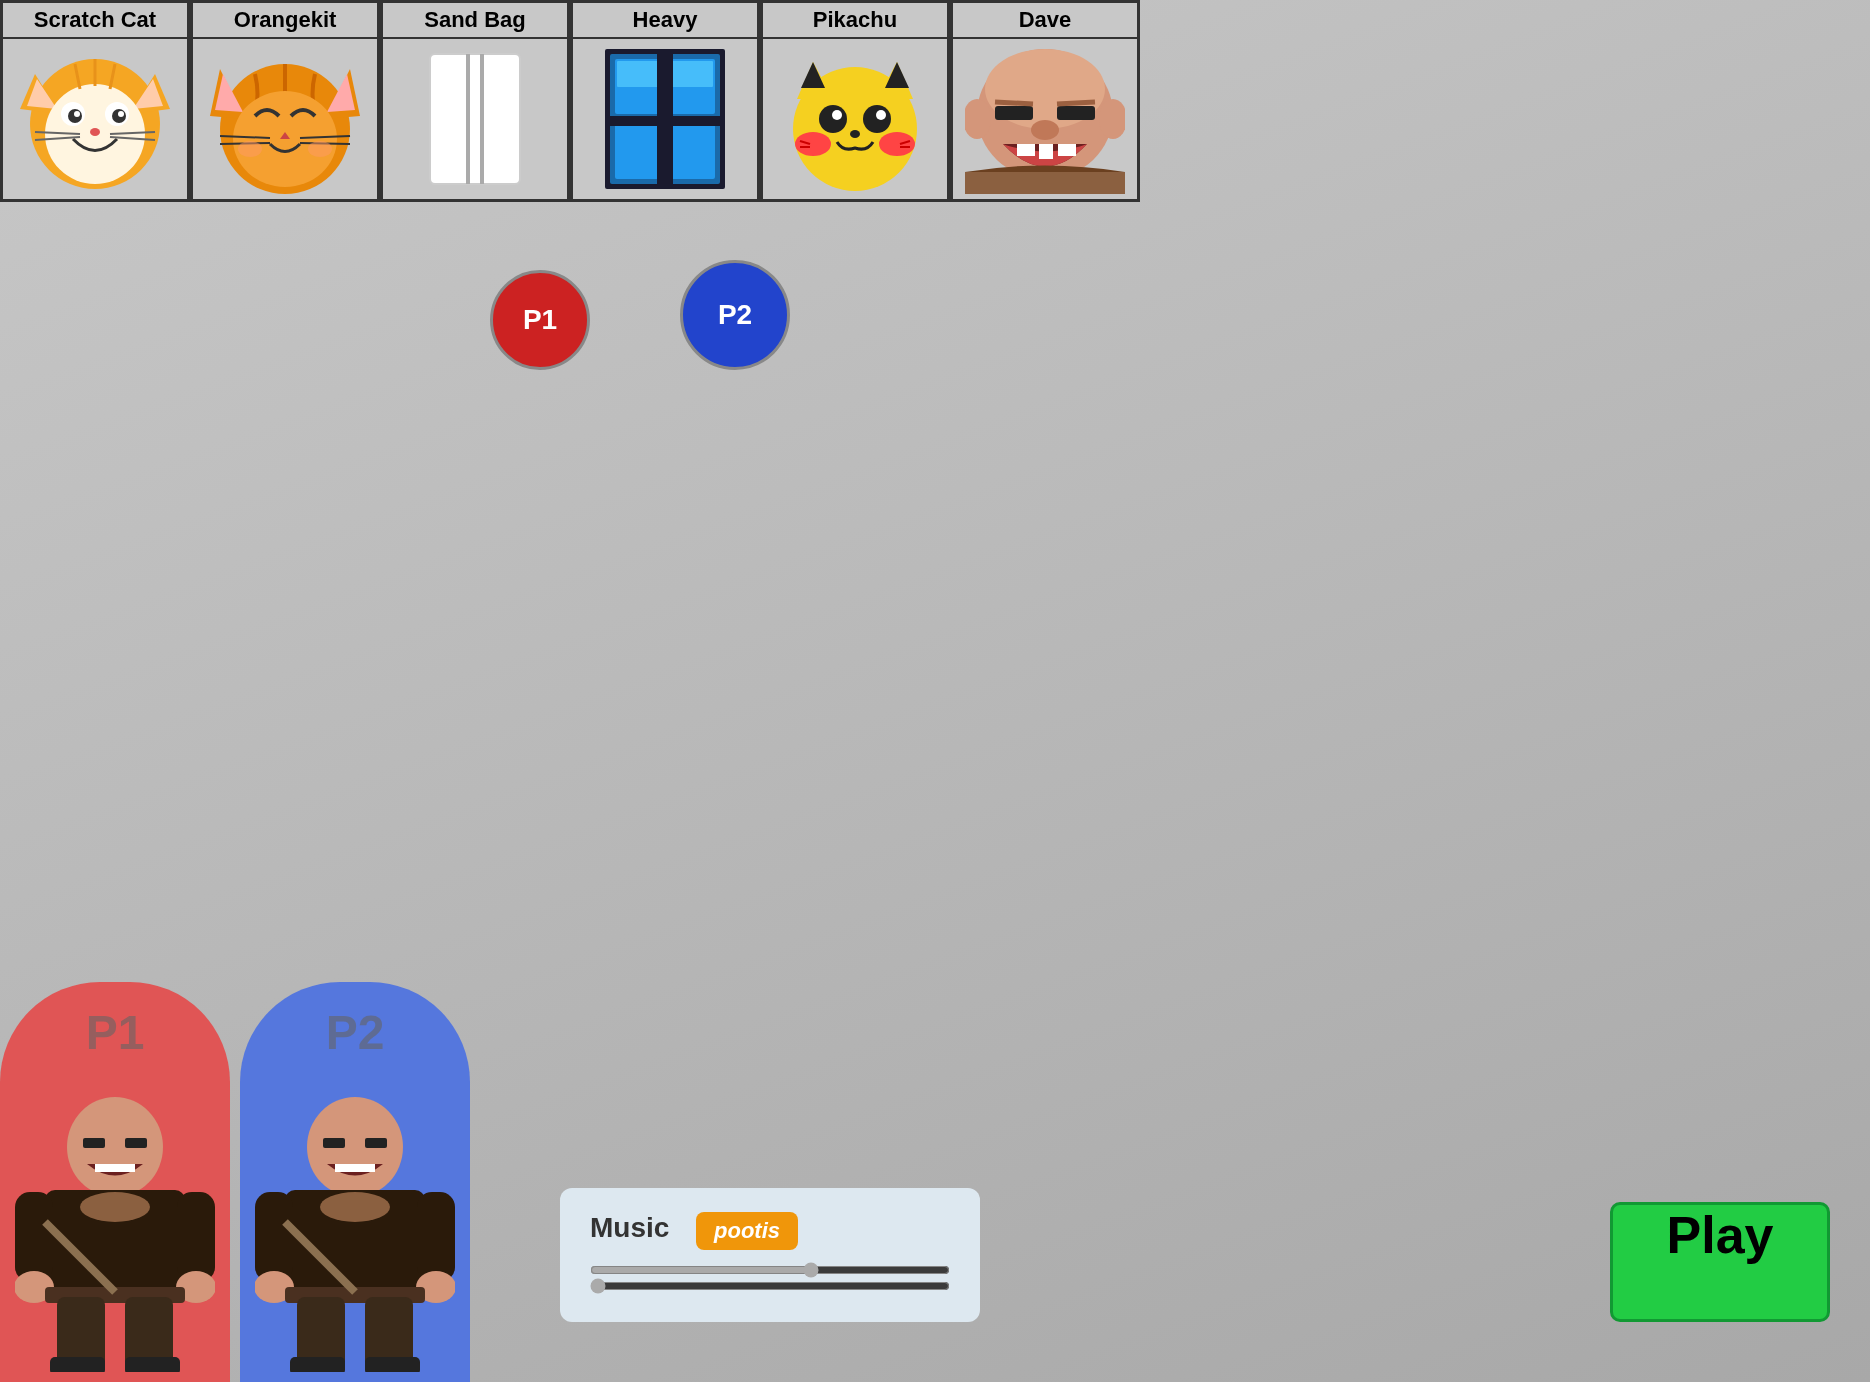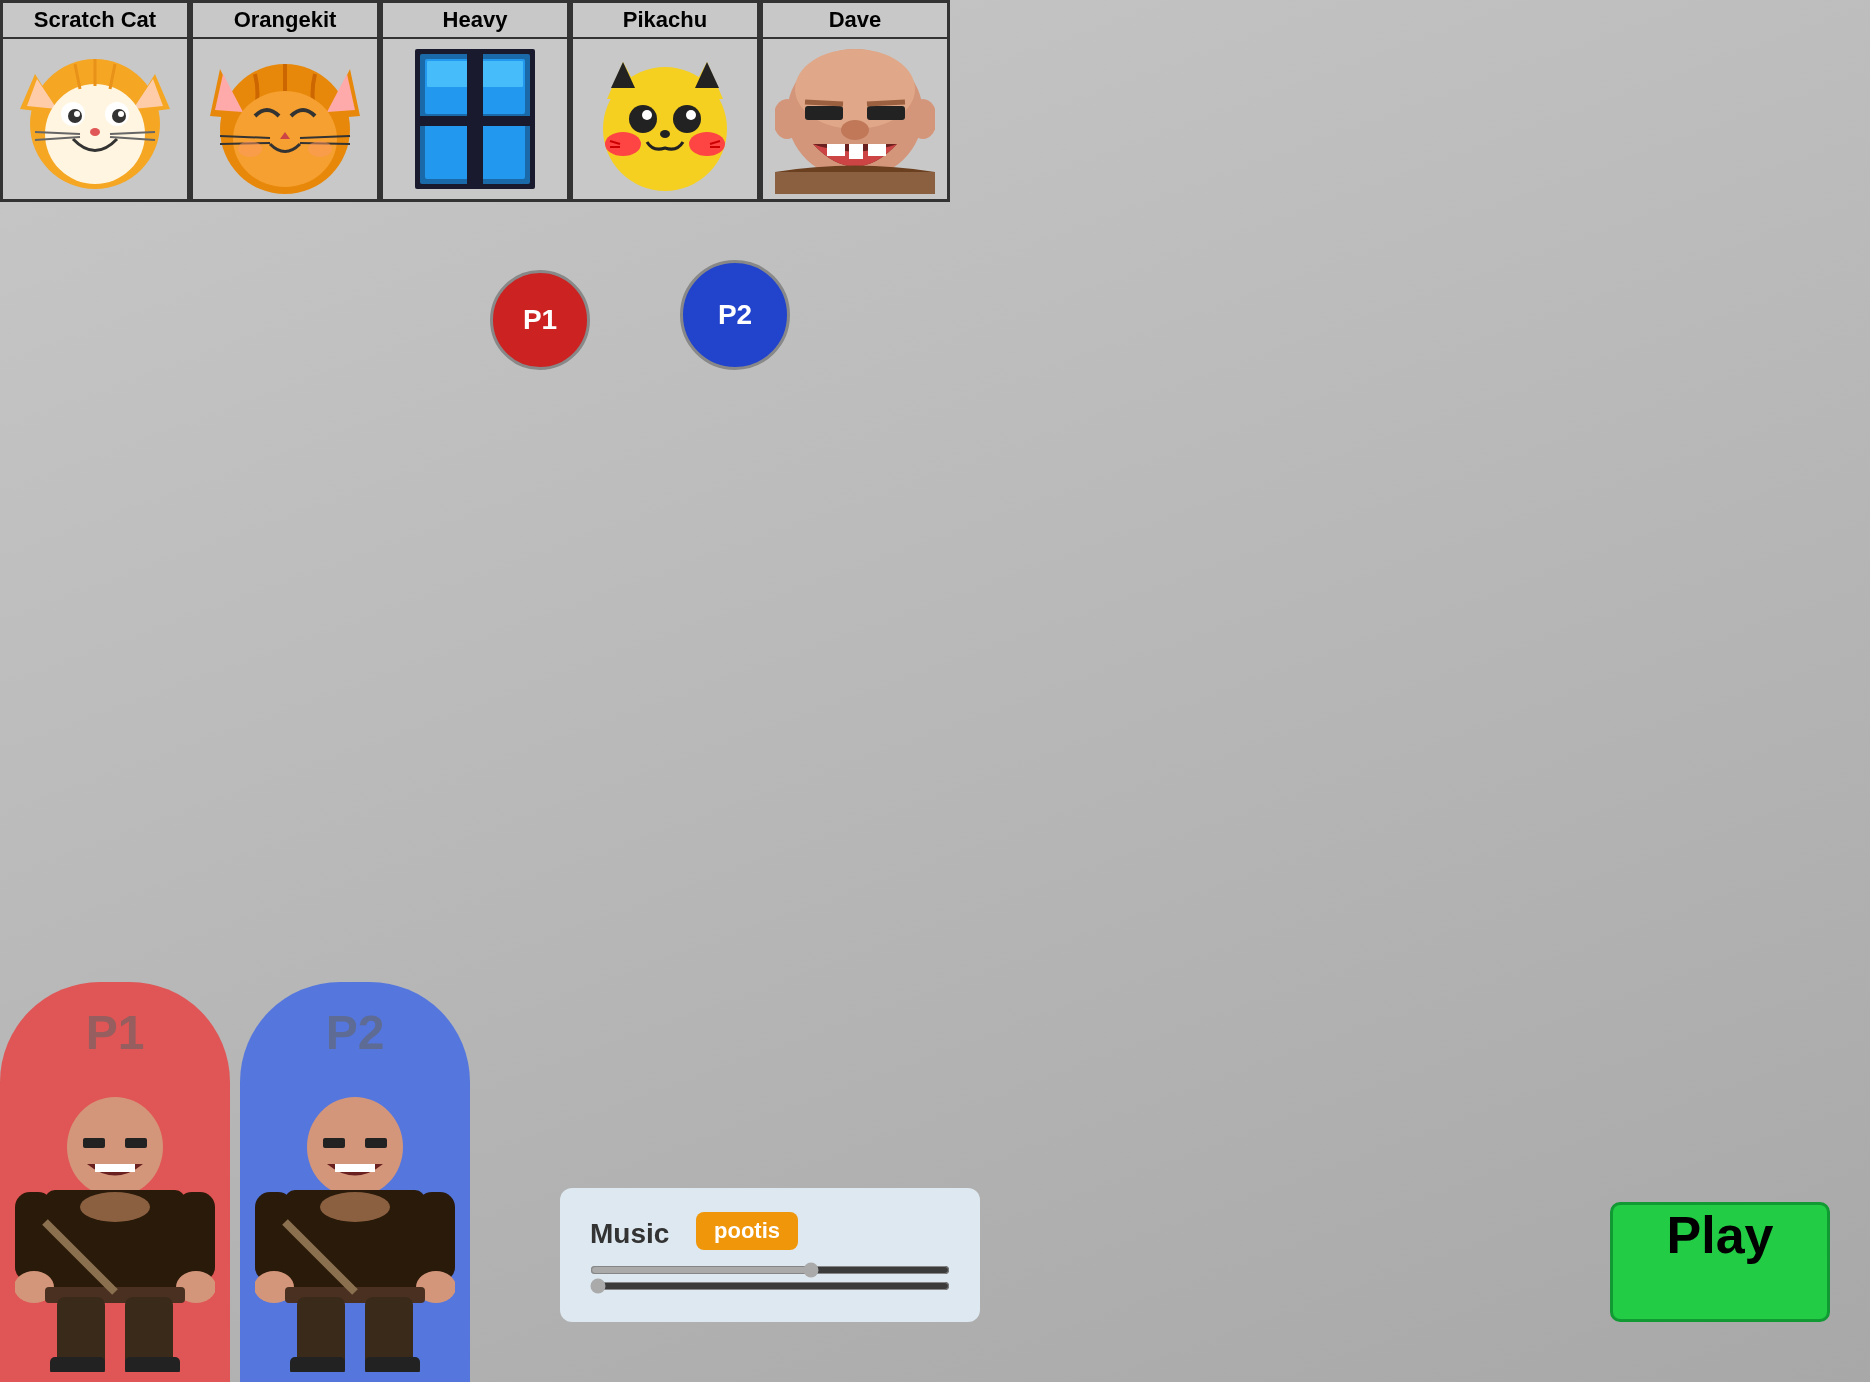--- a/index.html
+++ b/index.html
@@ -154,40 +154,41 @@
       bottom: 60px;
       left: 560px;
       background: #dde8f0;
       border-radius: 12px;
       padding: 24px 30px;
       width: 420px;
     }
 
     .control-row {
       display: flex;
-      align-items: flex-end;
+      align-items: flex-start;
       margin-bottom: 16px;
       gap: 16px;
     }
 
     .control-label {
       font-size: 28px;
       font-weight: bold;
       color: #333;
       min-width: 90px;
     }
 
     .control-badge {
       background: #f0960a;
       color: white;
       font-size: 22px;
       font-weight: bold;
       padding: 6px 18px;
       border-radius: 8px;
       cursor: pointer;
+      font-style: italic;
     }
 
     .control-slider-row {
       display: flex;
       align-items: center;
       width: 100%;
       margin-bottom: 8px;
     }
 
     input[type=range] {
@@ -287,20 +288,31 @@
         <line x1="95" y1="94" x2="145" y2="92" stroke="#333" stroke-width="2"></line>
         <line x1="95" y1="99" x2="145" y2="100" stroke="#333" stroke-width="2"></line>
 
         <ellipse cx="45" cy="105" rx="12" ry="8" fill="#ff9966" opacity="0.5"></ellipse>
         <ellipse cx="115" cy="105" rx="12" ry="8" fill="#ff9966" opacity="0.5"></ellipse>
       </svg>
     </div>
   </div>
 
 
+  <div class="char-card">
+    <div class="char-card-title">Sand Bag</div>
+    <div class="char-card-img">
+
+      <svg viewBox="0 0 160 150" width="160" height="150">
+        <rect x="35" y="10" width="90" height="130" rx="5" fill="white" stroke="#ccc" stroke-width="2"></rect>
+        <line x1="73" y1="10" x2="73" y2="140" stroke="#aaa" stroke-width="4"></line>
+        <line x1="87" y1="10" x2="87" y2="140" stroke="#aaa" stroke-width="4"></line>
+      </svg>
+    </div>
+  </div>
 
   <div class="char-card">
     <div class="char-card-title">Heavy</div>
     <div class="char-card-img">
 
       <svg viewBox="0 0 160 150" width="160" height="150">
 
         <rect x="20" y="5" width="120" height="140" rx="2" fill="#1a1a2e"></rect>
 
         <rect x="25" y="10" width="110" height="130" rx="2" fill="#1a6aaa"></rect>

